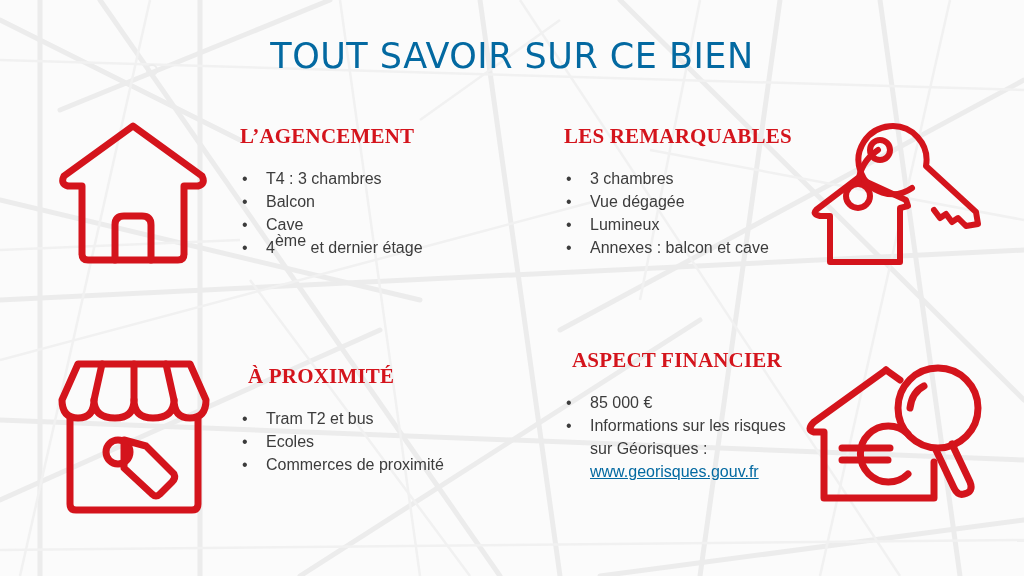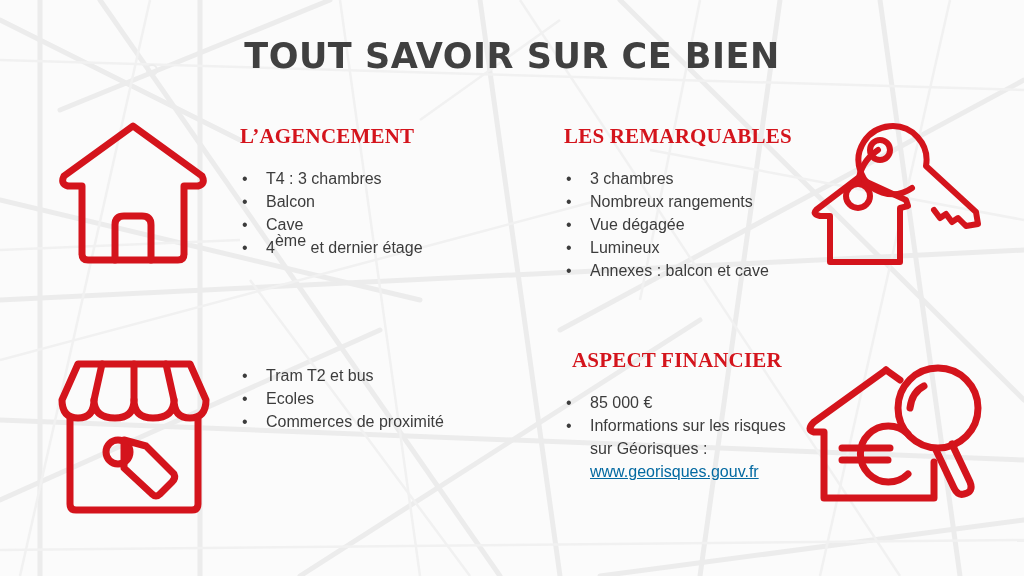--- a/index.html
+++ b/index.html
@@ -6,22 +6,22 @@
   html, body { width: 1024px; height: 576px; overflow: hidden; }
   body {
     position: relative;
     background: #fbfbfb;
     font-family: "Liberation Sans", "DejaVu Sans", sans-serif;
     color: #3a3a3a;
   }
   .bg-map { position: absolute; left: 0; top: 0; width: 1024px; height: 576px; z-index: 0; }
   .title {
     position: absolute; left: 0; top: 36px; width: 1024px; text-align: center;
-    font-family: "DejaVu Sans", sans-serif; font-weight: bold;
-    font-size: 35px; letter-spacing: 0.5px; color: #404040; z-index: 2;
+    font-family: "DejaVu Sans", sans-serif; font-weight: normal;
+    font-size: 35px; letter-spacing: 0.5px; color: #0369a1; z-index: 2;
   }
   .section { position: absolute; z-index: 2; }
   .section h2 {
     font-family: Liberation Serif, serif; font-weight: bold;
     font-size: 21px; color: #d4141c; letter-spacing: 0.2px;
     margin-bottom: 18px; white-space: nowrap;
   }
   .section ul { list-style: none; }
   .section li {
     position: relative; padding-left: 26px;
@@ -90,21 +90,20 @@
     <li>Balcon</li>
     <li>Cave</li>
     <li><span>4</span><sup>ème</sup><span> et dernier étage</span></li>
   </ul>
 </div>
 
 <div class="section" style="left:564px; top:124px;">
   <h2>LES REMARQUABLES</h2>
   <ul>
     <li>3 chambres</li>
-    <li>Nombreux rangements</li>
     <li>Vue dégagée</li>
     <li>Lumineux</li>
     <li>Annexes : balcon et cave</li>
   </ul>
 </div>
 <div class="icon" style="left:808px; top:122px; width:180px; height:146px;">
   <svg viewBox="0 0 180 146" xmlns="http://www.w3.org/2000/svg" fill="none" stroke="#d4141c" stroke-width="6" stroke-linejoin="round" stroke-linecap="round">
     <path d="M8 88 L50 56 L98 78 L100 84 L92 86 L92 140 L22 140 L22 94 L12 94 Q4 92 8 88 Z"></path>
     <circle cx="50" cy="74" r="12"></circle>
     <path d="M50 62 Q52 40 70 28"></path>
@@ -116,20 +115,21 @@
 <div class="icon" style="left:56px; top:356px; width:156px; height:160px;">
   <svg viewBox="0 0 156 160" xmlns="http://www.w3.org/2000/svg" fill="none" stroke="#d4141c" stroke-width="7" stroke-linejoin="round" stroke-linecap="round">
     <path d="M22 8 L134 8 L150 44 Q150 62 134 62 Q118 62 118 44 Q118 62 97 62 Q78 62 78 44 Q78 62 59 62 Q38 62 38 44 Q38 62 22 62 Q6 62 6 44 Z"></path>
     <path d="M38 44 L46 8 M78 44 L78 8 M118 44 L110 8"></path>
     <path d="M14 62 L14 148 Q14 154 20 154 L136 154 Q142 154 142 148 L142 62"></path>
     <circle cx="62" cy="96" r="12"></circle>
     <path d="M68 84 L90 90 L118 118 Q120 122 116 126 L104 138 Q100 142 96 138 L68 112 Z"></path>
   </svg>
 </div>
 <div class="section" style="left:248px; top:364px;">
+  <h2>À PROXIMITÉ</h2>
   <ul style="margin-left:-8px;">
     <li>Tram T2 et bus</li>
     <li>Ecoles</li>
     <li>Commerces de proximité</li>
   </ul>
 </div>
 
 <div class="section" style="left:572px; top:348px;">
   <h2>ASPECT FINANCIER</h2>
   <ul style="margin-left:-8px;">

